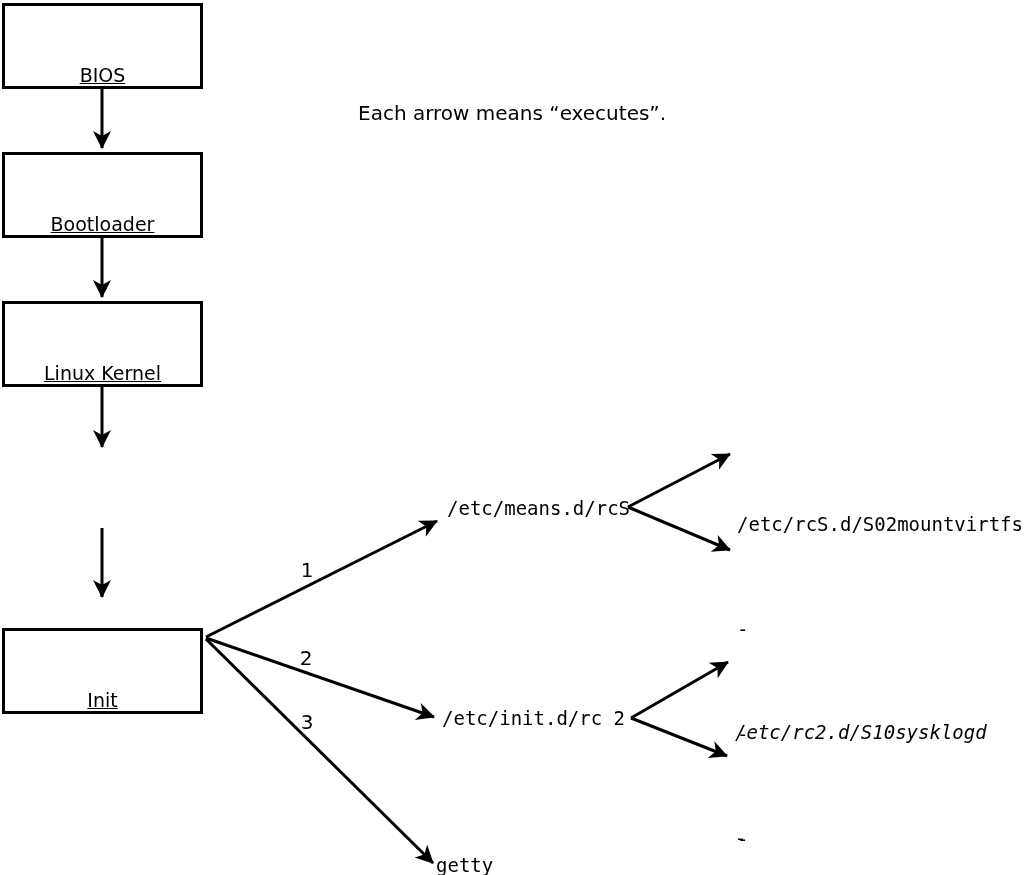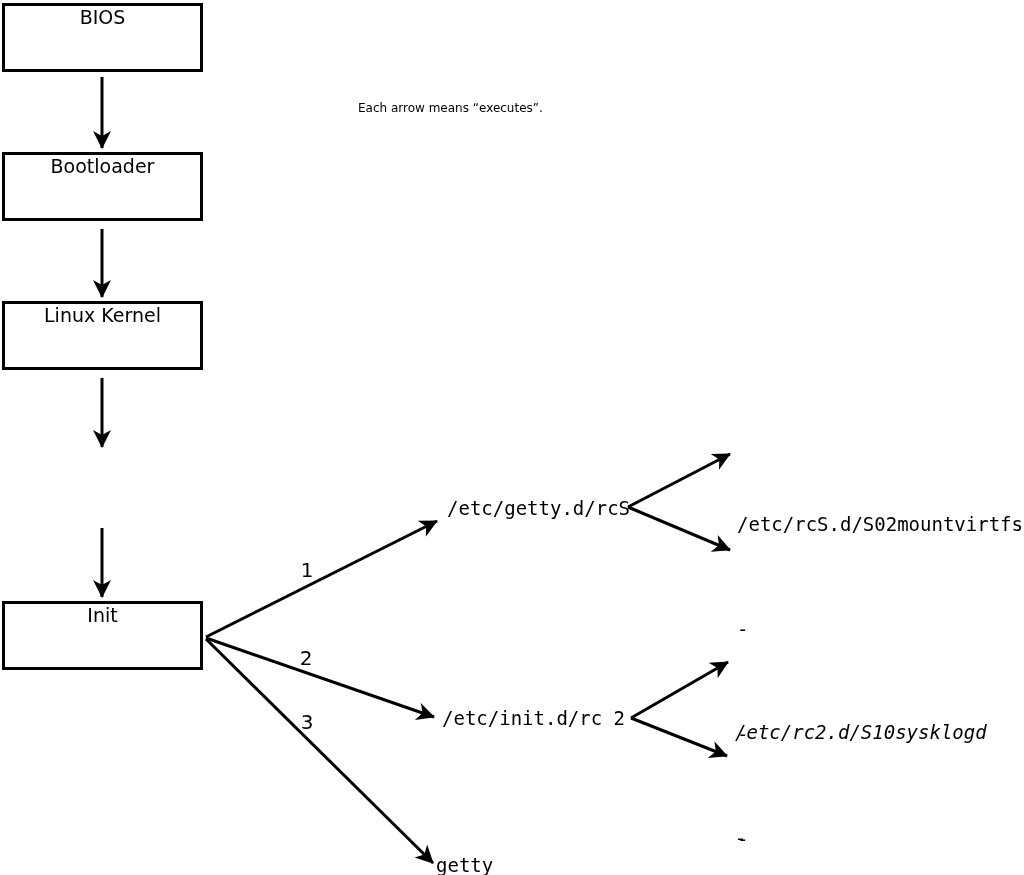--- a/index.html
+++ b/index.html
@@ -14,34 +14,35 @@
   }
   .arrow-layer {
     position: absolute;
     left: 0; top: 0;
     width: 1024px; height: 875px;
   }
   .flow-box {
     position: absolute;
     left: 2px;
     width: 201px;
-    height: 69px;
+    height: 86px;
     box-sizing: border-box;
     border: 3px solid #000000;
     background: #ffffff;
     display: flex;
-    align-items: flex-start;
+    align-items: flex-end;
     justify-content: center;
     font-size: 19px;
+    text-decoration: underline;
   }
   .note {
     position: absolute;
     left: 358px;
     top: 101px;
-    font-size: 12px;
+    font-size: 20px;
     white-space: pre;
   }
   .edge-num {
     position: absolute;
     font-size: 20px;
     transform: translate(-50%, -50%);
   }
   .mono {
     font-family: "DejaVu Sans Mono", "Liberation Mono", monospace;
     font-size: 19px;
@@ -90,29 +91,29 @@
 
   <div class="flow-box" style="top:3px">
     <span>BIOS</span>
   </div>
   <div class="flow-box" style="top:152px">
     <span>Bootloader</span>
   </div>
   <div class="flow-box" style="top:301px">
     <span>Linux Kernel</span>
   </div>
-  <div class="flow-box" style="top:601px">
+  <div class="flow-box" style="top:628px">
     <span>Init</span>
   </div>
 
   <div class="edge-num" style="left:307px; top:570px">1</div>
   <div class="edge-num" style="left:306px; top:658px">2</div>
   <div class="edge-num" style="left:307px; top:722px">3</div>
 
-  <div class="mono script-label" style="left:447px; top:508px">/etc/getty.d/rcS</div>
+  <div class="mono script-label" style="left:447px; top:508px">/etc/means.d/rcS</div>
   <div class="mono script-label" style="left:442px; top:718px">/etc/init.d/rc 2</div>
   <div class="mono script-label" style="left:436px; top:865px">getty</div>
 
   <div class="mono file-list" style="left:737px; top:432px">
     <div class="entry">/etc/rcS.d/S02mountvirtfs</div>
     <div class="entry">-</div>
     <div class="entry">-</div>
     <div class="entry">-</div>
     <div class="entry">/etc/rcS.d/S75sudo</div>
   </div>

